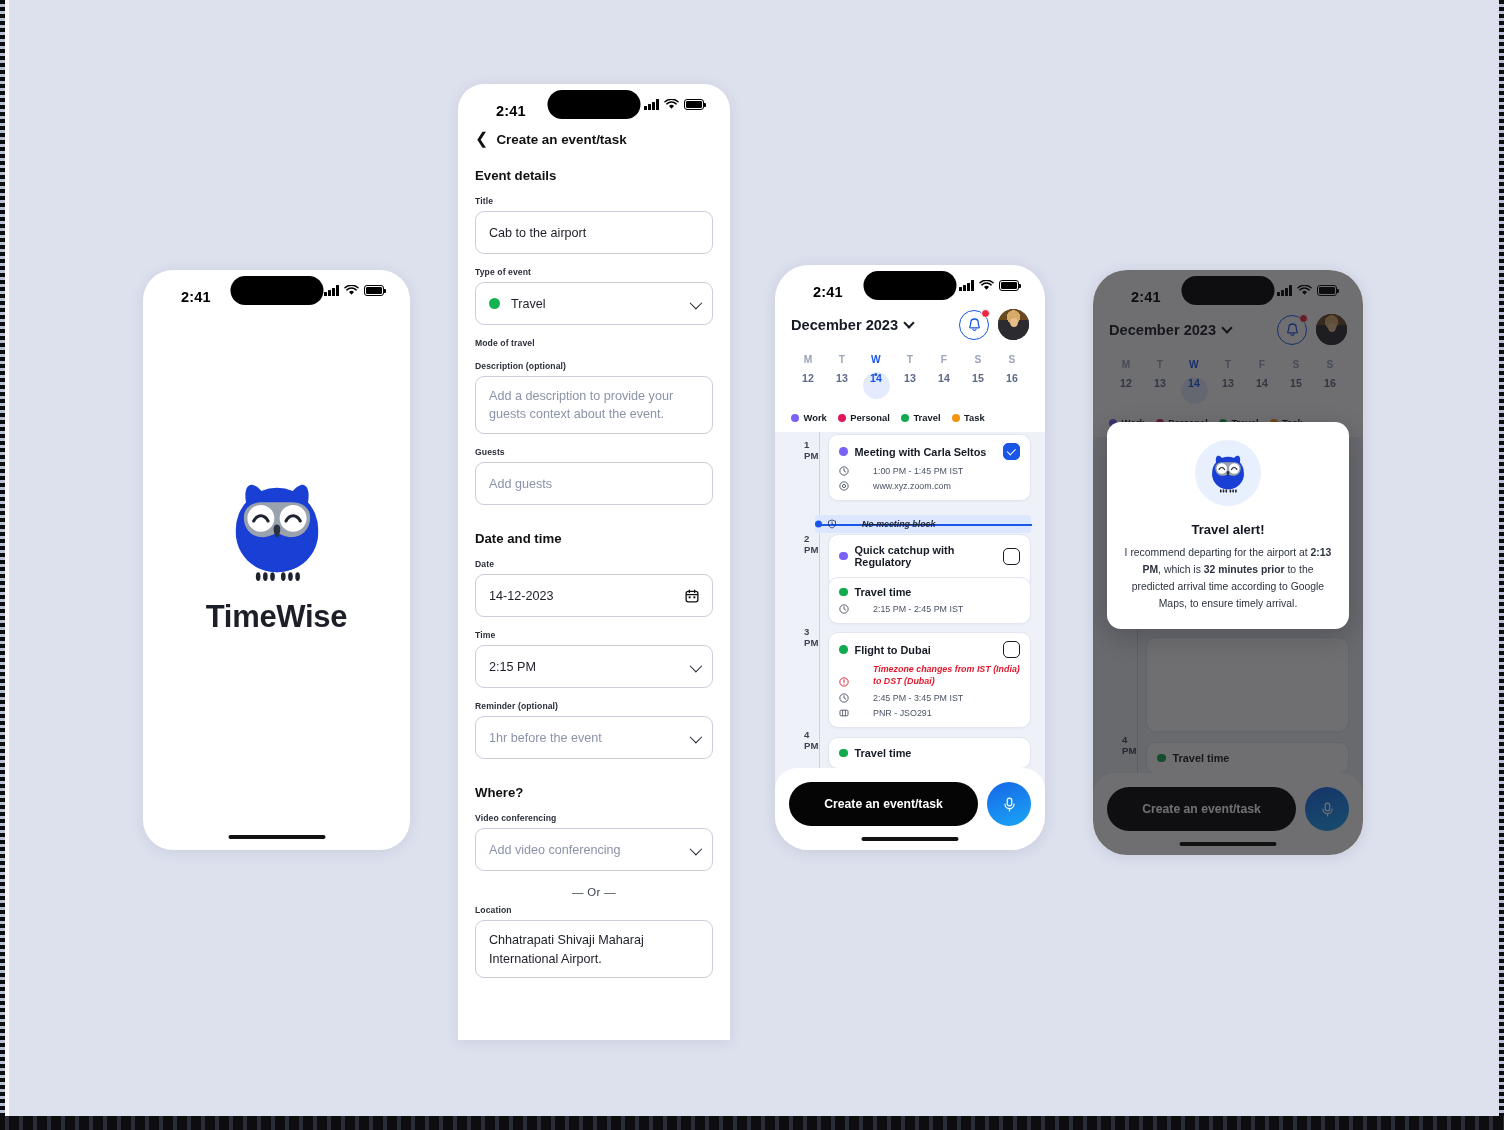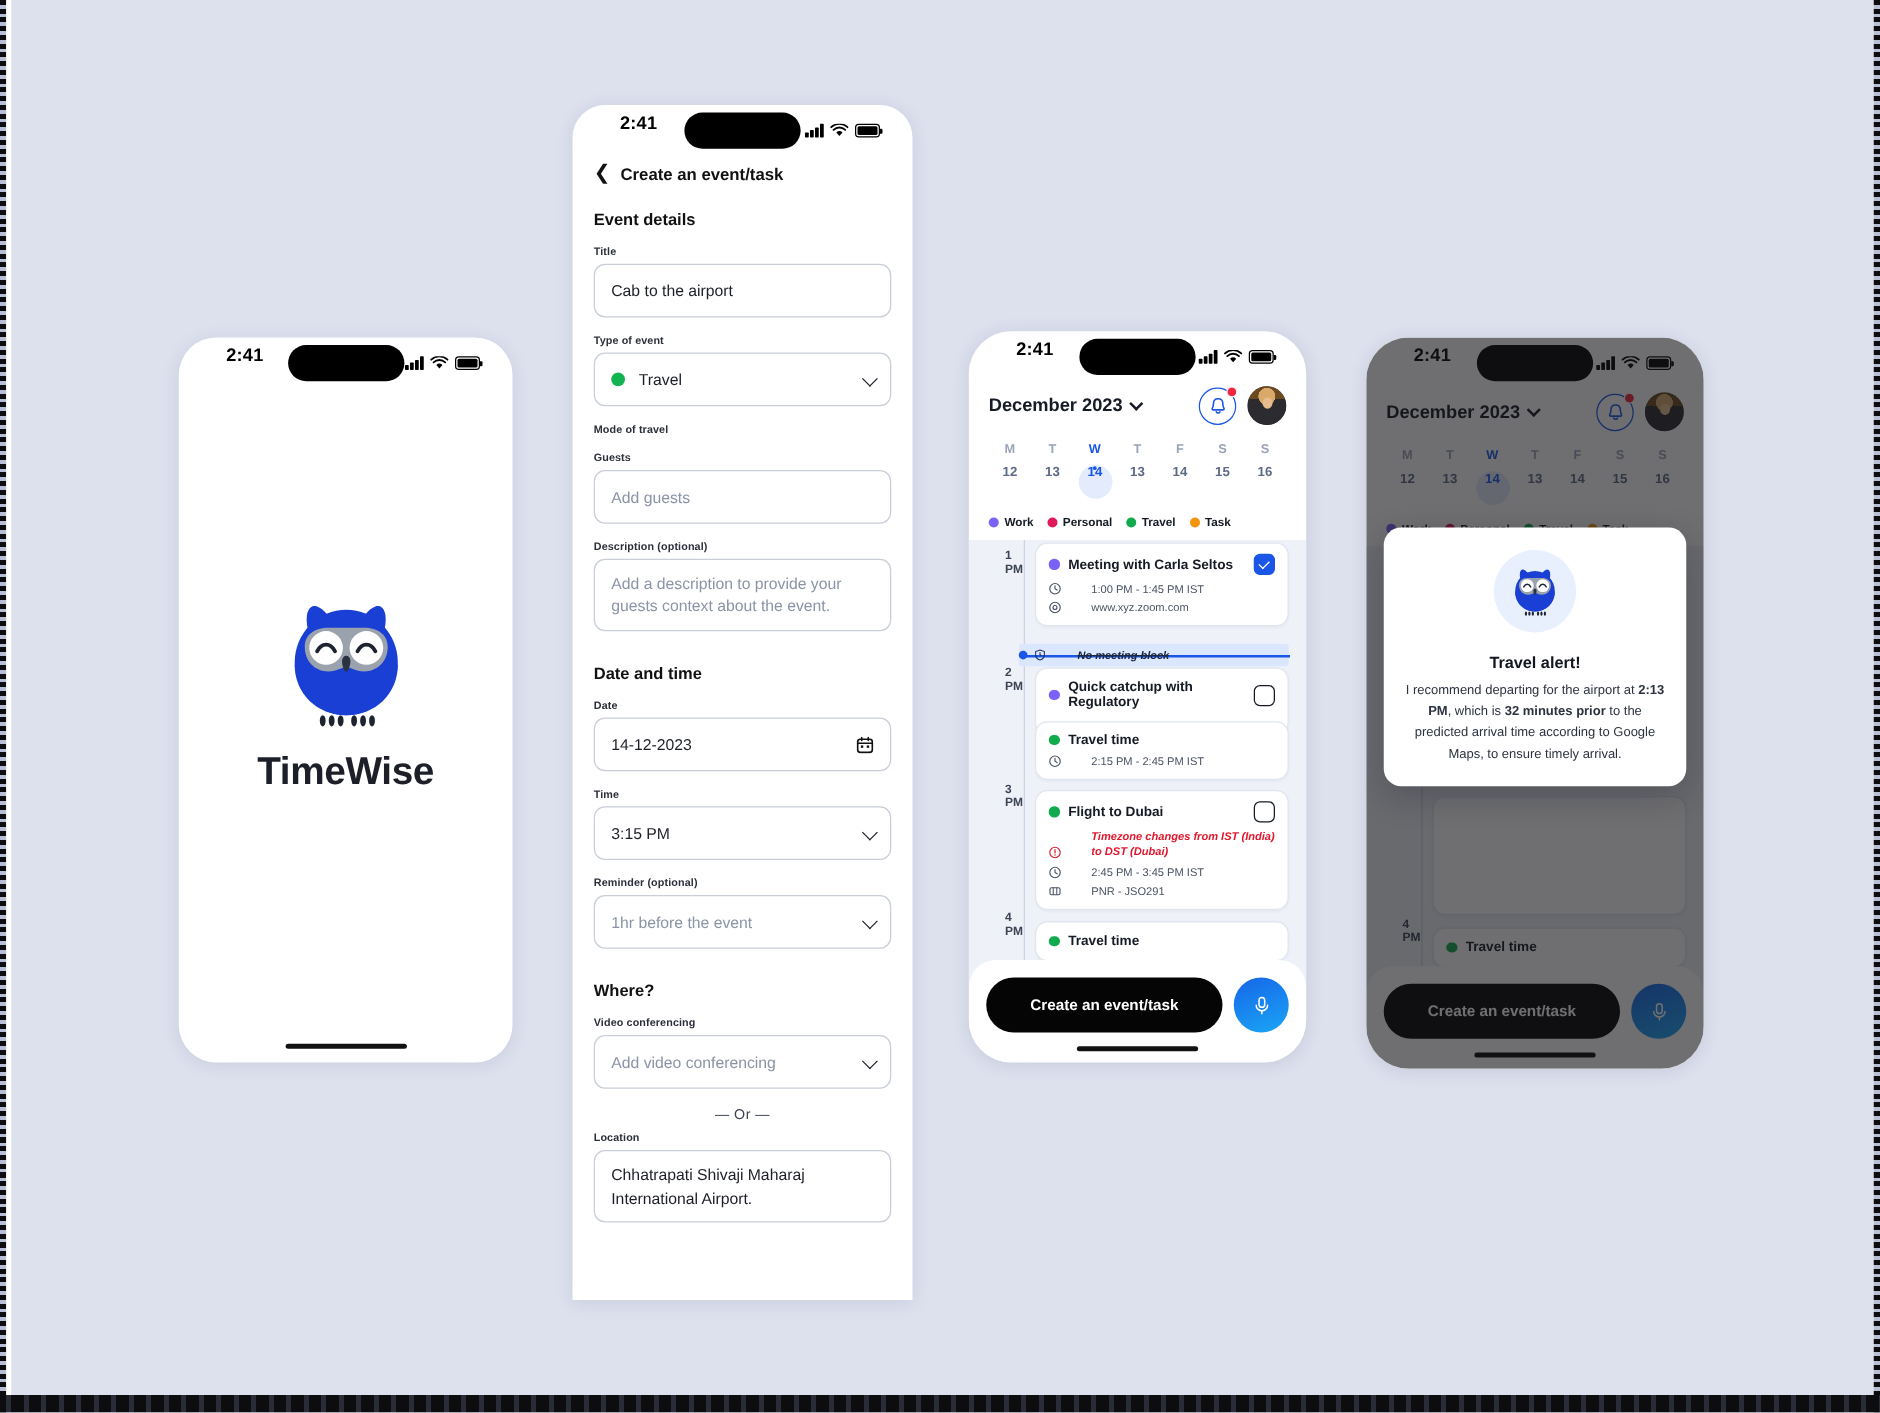--- a/index.html
+++ b/index.html
@@ -17,21 +17,21 @@
                  background:repeating-linear-gradient(#0d0d0f 0 4px,#b9bfd4 4px 7px); }
   .edge-bottom { left:0; bottom:0; width:1504px; height:14px;
                  background:repeating-linear-gradient(90deg,#0d0d0f 0 5px,#2a2d38 5px 9px,#0d0d0f 9px 14px); }
   .edge-inner-l{ left:5px; top:0; width:4px; height:1118px; background:#ffffff; }
 
   
   .phone { position:absolute; background:#fff; overflow:hidden; }
   .phone.rounded { border-radius:34px; }
 
   .statusbar { position:relative; height:40px; flex:0 0 auto; }
-  .sb-time { position:absolute; left:38px; top:7px; font-size:14.5px; font-weight:bold; color:#000; letter-spacing:.2px; }
+  .sb-time { position:absolute; left:38px; top:19px; font-size:14.5px; font-weight:bold; color:#000; letter-spacing:.2px; }
   .dynamic-island { position:absolute; left:50%; transform:translateX(-50%); top:6px;
                     width:93px; height:29px; background:#000; border-radius:16px; }
   .sb-right { position:absolute; right:26px; top:12px; display:flex; align-items:flex-end; gap:5px; height:14px; }
   .bars { display:flex; align-items:flex-end; gap:1.5px; height:11px; }
   .bars i { width:2.6px; background:#000; border-radius:.6px; display:block; }
   .bars i:nth-child(1){height:4px;} .bars i:nth-child(2){height:6px;}
   .bars i:nth-child(3){height:8.5px;} .bars i:nth-child(4){height:11px;}
   .batt { width:20px; height:11px; border:1.4px solid #000; border-radius:3px; position:relative; padding:1.3px; }
   .batt::after { content:""; position:absolute; right:-3.4px; top:3px; width:2px; height:4px;
                  background:#000; border-radius:0 1px 1px 0; }
@@ -264,30 +264,30 @@
         <span>Travel</span>
         <span class="chev"></span>
       </div>
     </div>
 
     <div class="field">
       <div class="field-label">Mode of travel</div>
     </div>
 
     <div class="field">
+      <div class="field-label">Description (optional)</div>
+      <div class="ctrl ta">
+        <span class="ph">Add a description to provide your guests context about the event.</span>
+      </div>
+    </div>
+
+    <div class="field">
       <div class="field-label">Guests</div>
       <div class="ctrl">
         <span class="ph">Add guests</span>
-      </div>
-    </div>
-
-    <div class="field">
-      <div class="field-label">Description (optional)</div>
-      <div class="ctrl ta">
-        <span class="ph">Add a description to provide your guests context about the event.</span>
       </div>
     </div>
 
     <div class="section-title">Date and time</div>
 
     <div class="field">
       <div class="field-label">Date</div>
       <div class="ctrl">
         <span>14-12-2023</span>
         <svg class="cal-ico" viewBox="0 0 16 16">
@@ -296,21 +296,21 @@
           <path d="M5 1.3v2.6M11 1.3v2.6" stroke="#111" stroke-width="1.5" stroke-linecap="round"></path>
           <rect x="4.2" y="8.4" width="2.2" height="2.2" fill="#111"></rect>
           <rect x="9.6" y="8.4" width="2.2" height="2.2" fill="#111"></rect>
         </svg>
       </div>
     </div>
 
     <div class="field">
       <div class="field-label">Time</div>
       <div class="ctrl">
-        <span>3:15 PM</span>
+        <span>2:15 PM</span>
         <span class="chev"></span>
       </div>
     </div>
 
     <div class="field">
       <div class="field-label">Reminder (optional)</div>
       <div class="ctrl">
         <span class="ph">1hr before the event</span>
         <span class="chev"></span>
       </div>

